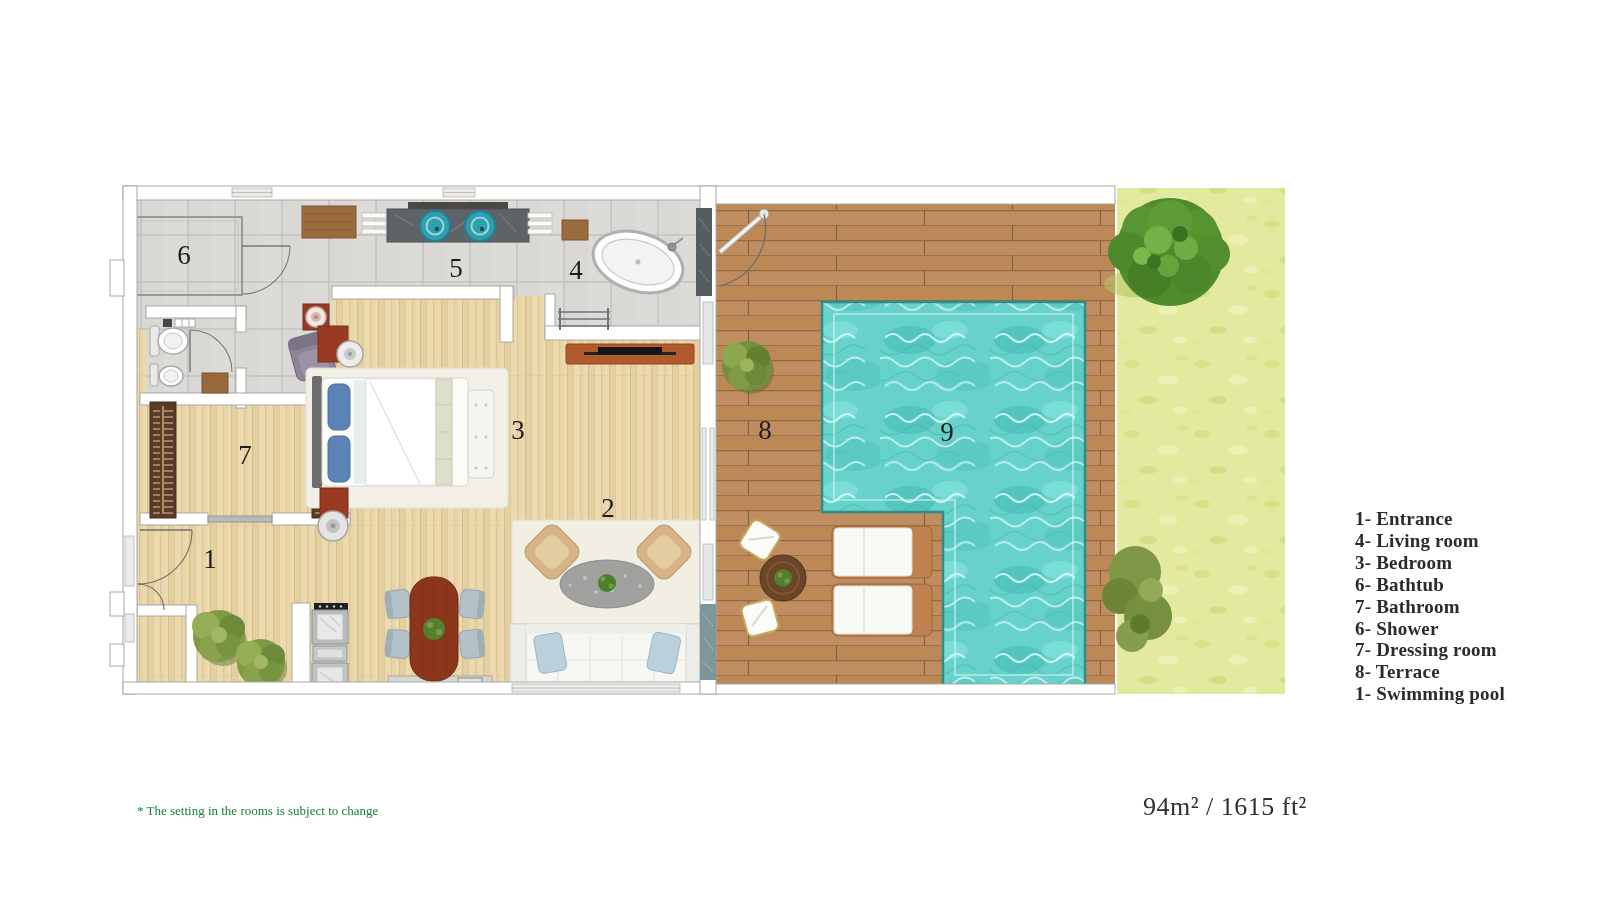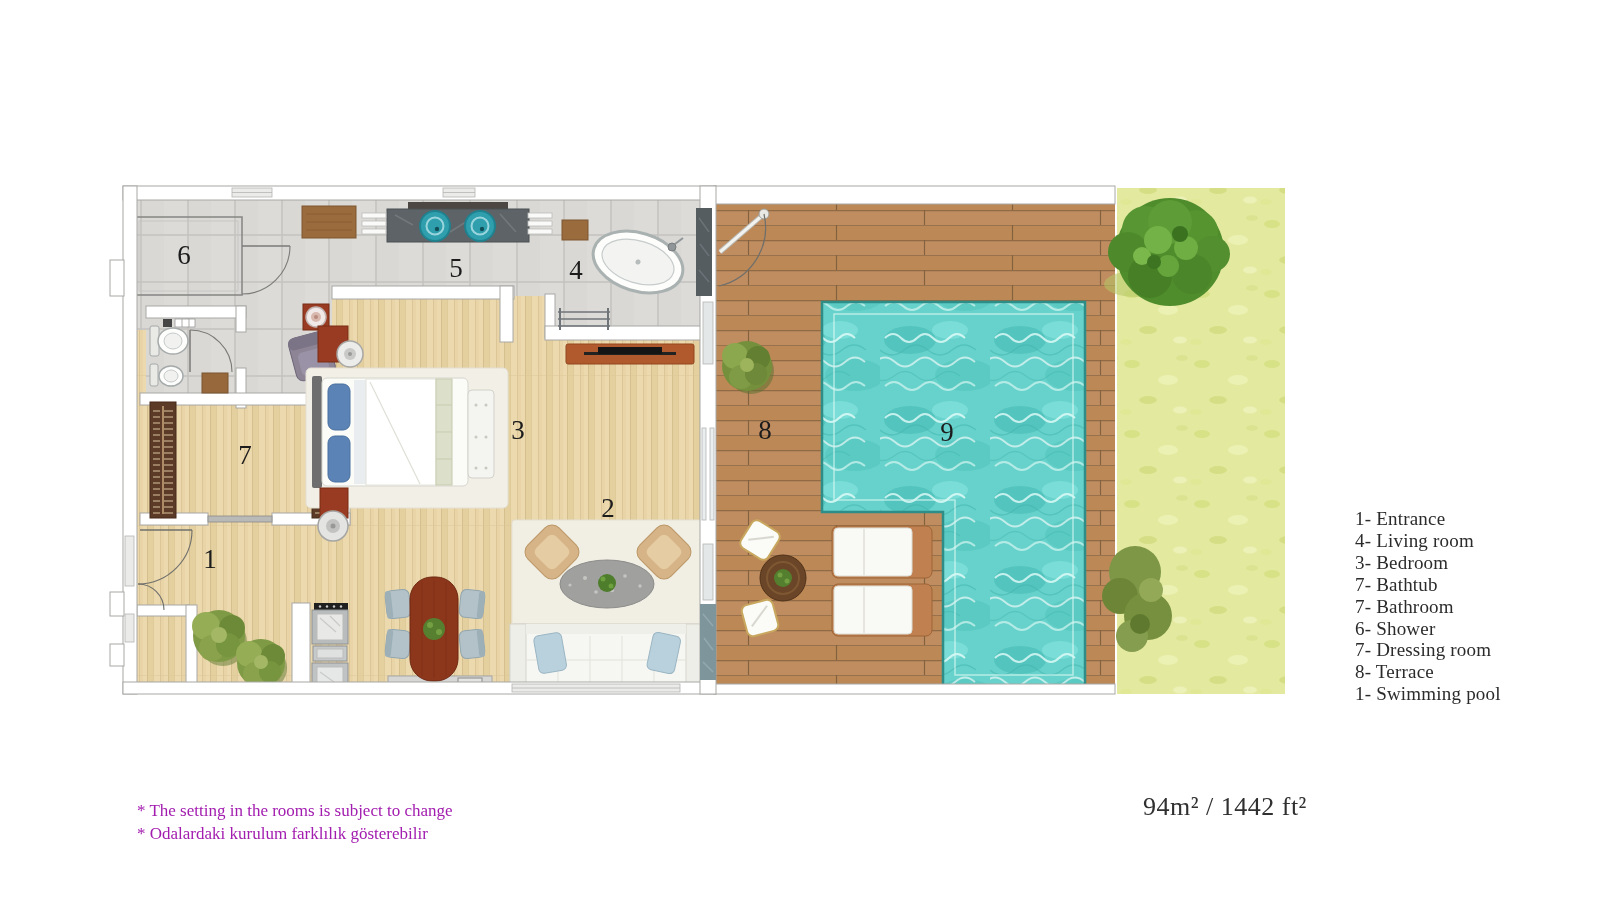--- a/index.html
+++ b/index.html
@@ -2,23 +2,23 @@
 <html><head>
 <meta charset="utf-8">
 <style>
   html,body{margin:0;padding:0;background:#fff;}
   .stage{position:relative;width:1600px;height:900px;background:#ffffff;overflow:hidden;
          font-family:"Liberation Serif", serif;}
   .plan-svg{position:absolute;left:0;top:0;}
   .room-num{position:absolute;transform:translate(-50%,-50%);font-size:27px;color:#1c1c1c;
             font-family:"Liberation Serif", serif;}
   .legend{position:absolute;left:1355px;top:508px;font-size:19px;line-height:21.9px;
-          color:#2b2b2b;letter-spacing:.2px;white-space:nowrap;}
-  .footnotes{position:absolute;left:137px;top:799px;font-size:17px;line-height:23px;
-             color:#a21caf;white-space:nowrap;}
+          color:#2b2b2b;letter-spacing:.2px;white-space:nowrap;font-weight:bold;}
+  .footnotes{position:absolute;left:137px;top:799px;font-size:13px;line-height:23px;
+             color:#15803d;white-space:nowrap;}
   .area-label{position:absolute;left:1143px;top:792px;font-size:26px;color:#303030;
               letter-spacing:.5px;white-space:nowrap;}
 </style>
 </head>
 <body>
 
 <div class="stage">
 
 <svg class="plan-svg" width="1600" height="900" viewBox="0 0 1600 900">
   <defs>
@@ -463,27 +463,26 @@
 <div class="room-num" style="left:456px;top:268px">5</div>
 <div class="room-num" style="left:184px;top:255px">6</div>
 <div class="room-num" style="left:245px;top:455px">7</div>
 <div class="room-num" style="left:765px;top:430px">8</div>
 <div class="room-num" style="left:947px;top:432px">9</div>
 
 <div class="legend">
   <div>1- Entrance</div>
   <div>4- Living room</div>
   <div>3- Bedroom</div>
-  <div>7- Bathtub</div>
+  <div>6- Bathtub</div>
   <div>7- Bathroom</div>
   <div>6- Shower</div>
   <div>7- Dressing room</div>
   <div>8- Terrace</div>
   <div>1- Swimming pool</div>
 </div>
 
 <div class="footnotes">
   <div>* The setting in the rooms is subject to change</div>
-  <div>* Odalardaki kurulum farklılık gösterebilir</div>
 </div>
-<div class="area-label">94m² / 1442 ft²</div>
+<div class="area-label">94m² / 1615 ft²</div>
 
 </div>
 
 </body></html>

